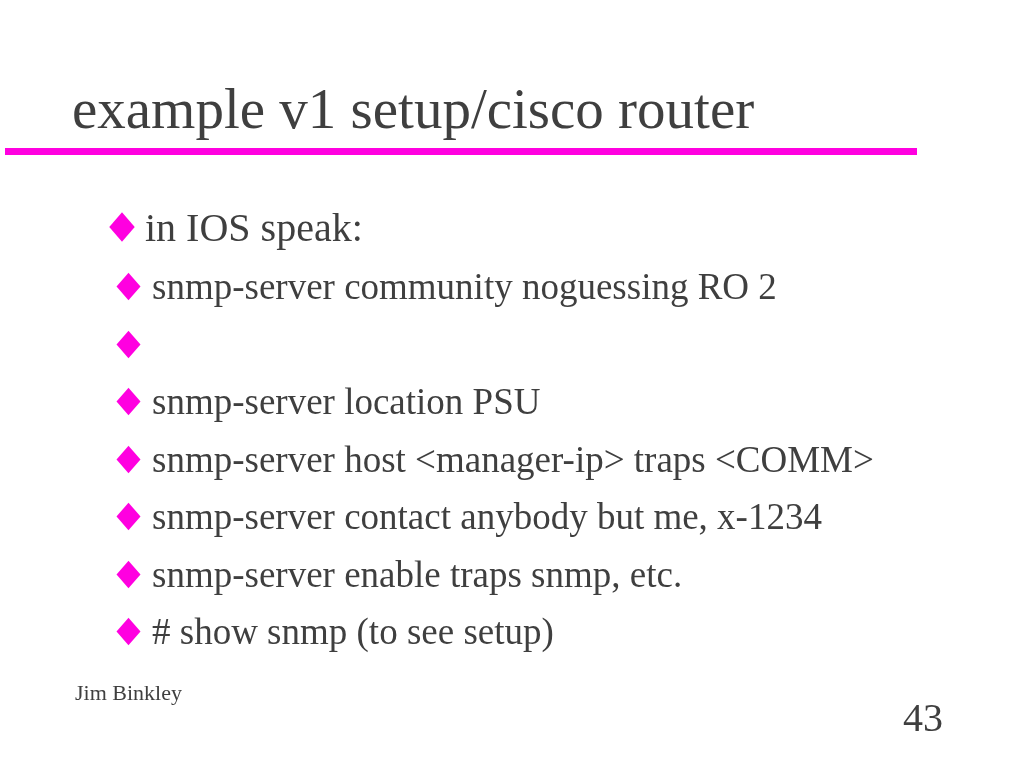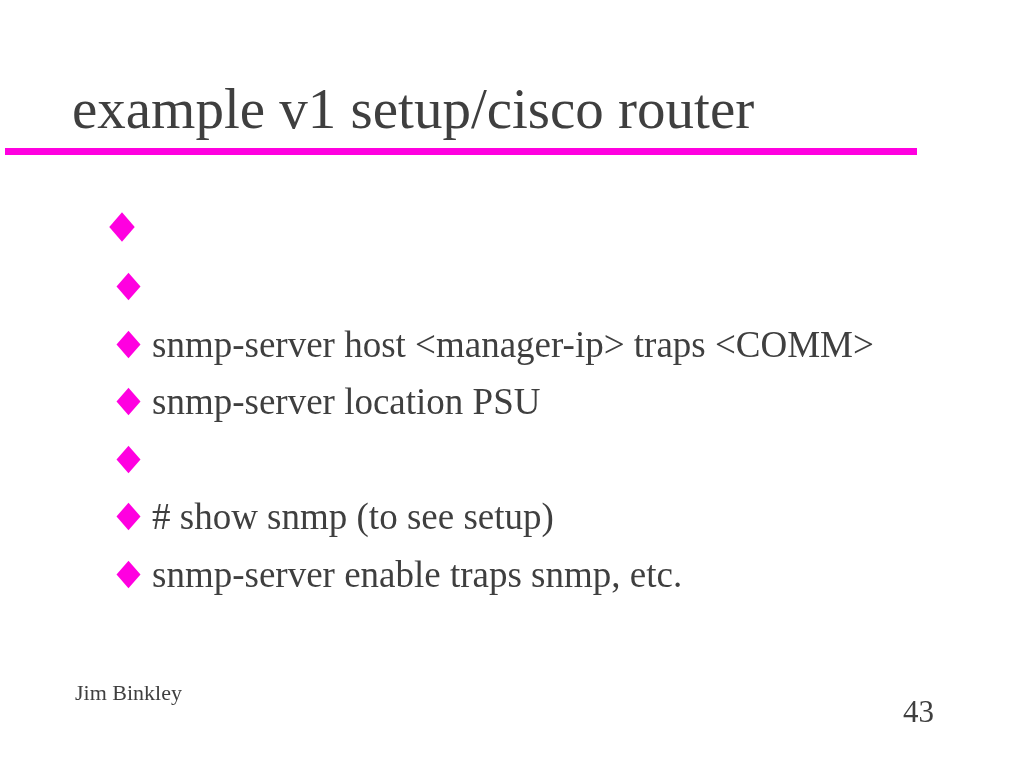--- a/index.html
+++ b/index.html
@@ -74,56 +74,62 @@
   .footer-name {
     position: absolute;
     left: 75px; top: 680px;
     font-size: 22px;
     color: var(--text);
     white-space: nowrap;
   }
   .page-number {
     position: absolute;
     left: 903px; top: 694px;
-    font-size: 31px;
+    font-size: 40px;
     color: var(--text);
   }
 </style>
 </head>
 <body>
 
 <div class="slide">
   <div class="slide-title">example v1 setup/cisco router</div>
 
   <div class="title-rule"></div>
 
   <div class="bullet-list">
       <div class="bullet-row level1">
         <span class="diamond"></span>
+        <span class="bullet-text">in IOS speak:</span>
       </div>
       <div class="bullet-row level2">
         <span class="diamond"></span>
+        <span class="bullet-text">snmp-server community noguessing RO 2</span>
+      </div>
+      <div class="bullet-row level2">
+        <span class="diamond"></span>
+      </div>
+      <div class="bullet-row level2">
+        <span class="diamond"></span>
+        <span class="bullet-text">snmp-server location PSU</span>
       </div>
       <div class="bullet-row level2">
         <span class="diamond"></span>
         <span class="bullet-text">snmp-server host &lt;manager-ip&gt; traps &lt;COMM&gt;</span>
       </div>
       <div class="bullet-row level2">
         <span class="diamond"></span>
-        <span class="bullet-text">snmp-server location PSU</span>
+        <span class="bullet-text">snmp-server contact anybody but me, x-1234</span>
       </div>
       <div class="bullet-row level2">
         <span class="diamond"></span>
+        <span class="bullet-text">snmp-server enable traps snmp, etc.</span>
       </div>
       <div class="bullet-row level2">
         <span class="diamond"></span>
         <span class="bullet-text"># show snmp (to see setup)</span>
-      </div>
-      <div class="bullet-row level2">
-        <span class="diamond"></span>
-        <span class="bullet-text">snmp-server enable traps snmp, etc.</span>
       </div>
     </div>
 
   <div class="footer-name">Jim Binkley</div>
 
   <div class="page-number">43</div>
 </div>
 
 </body></html>

